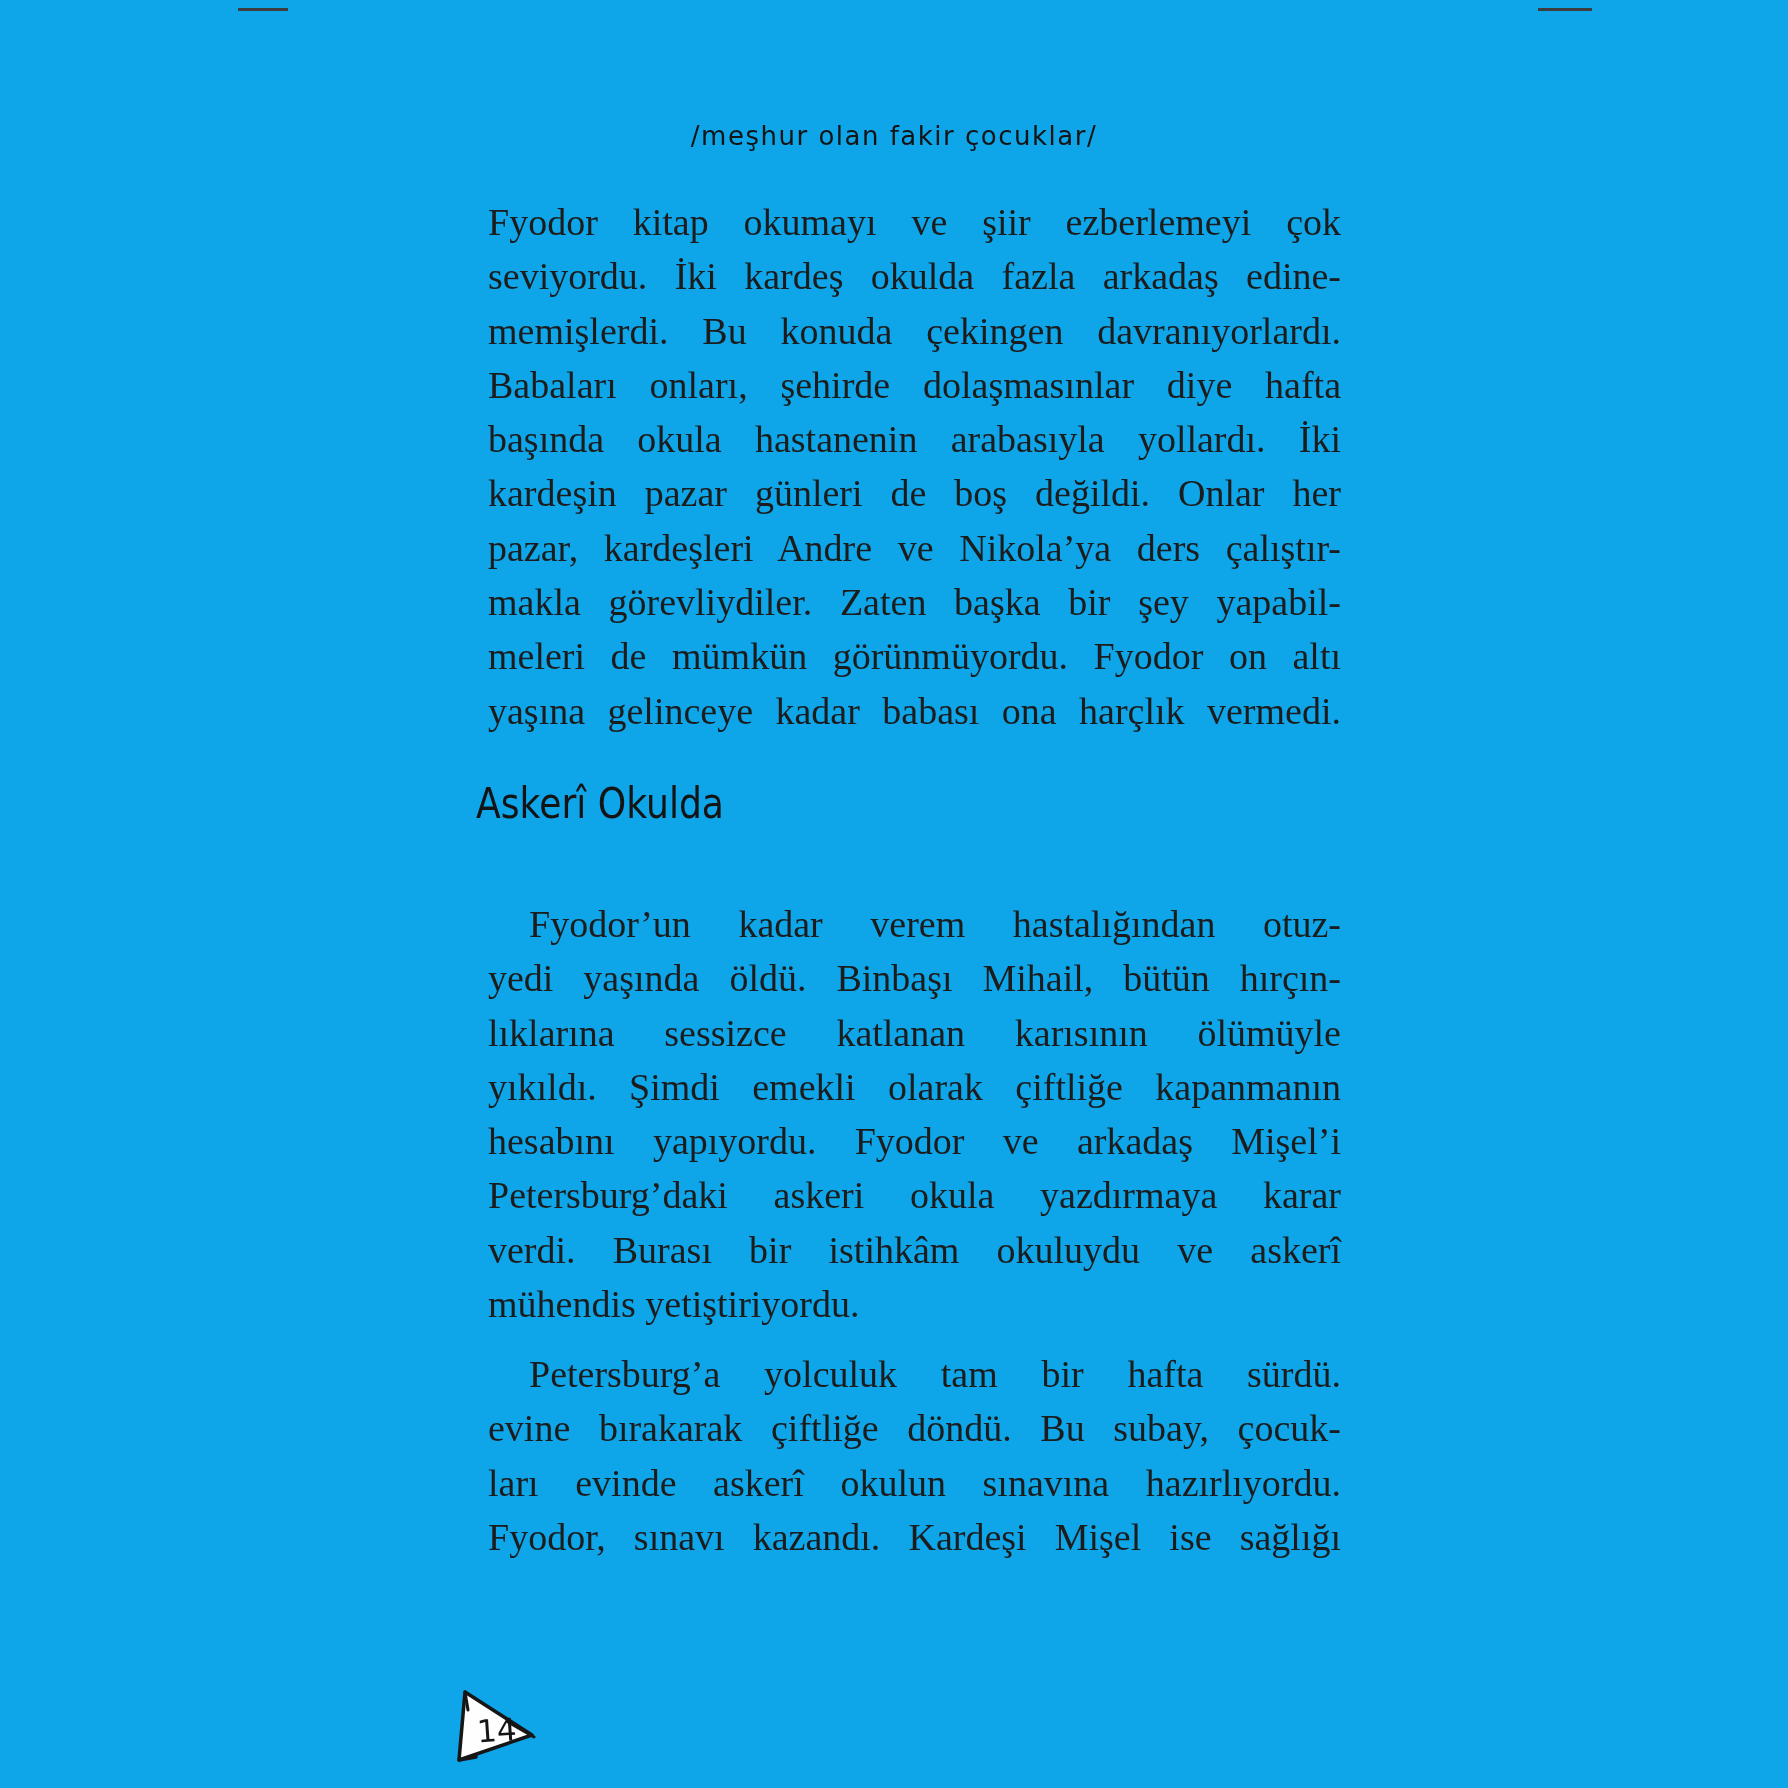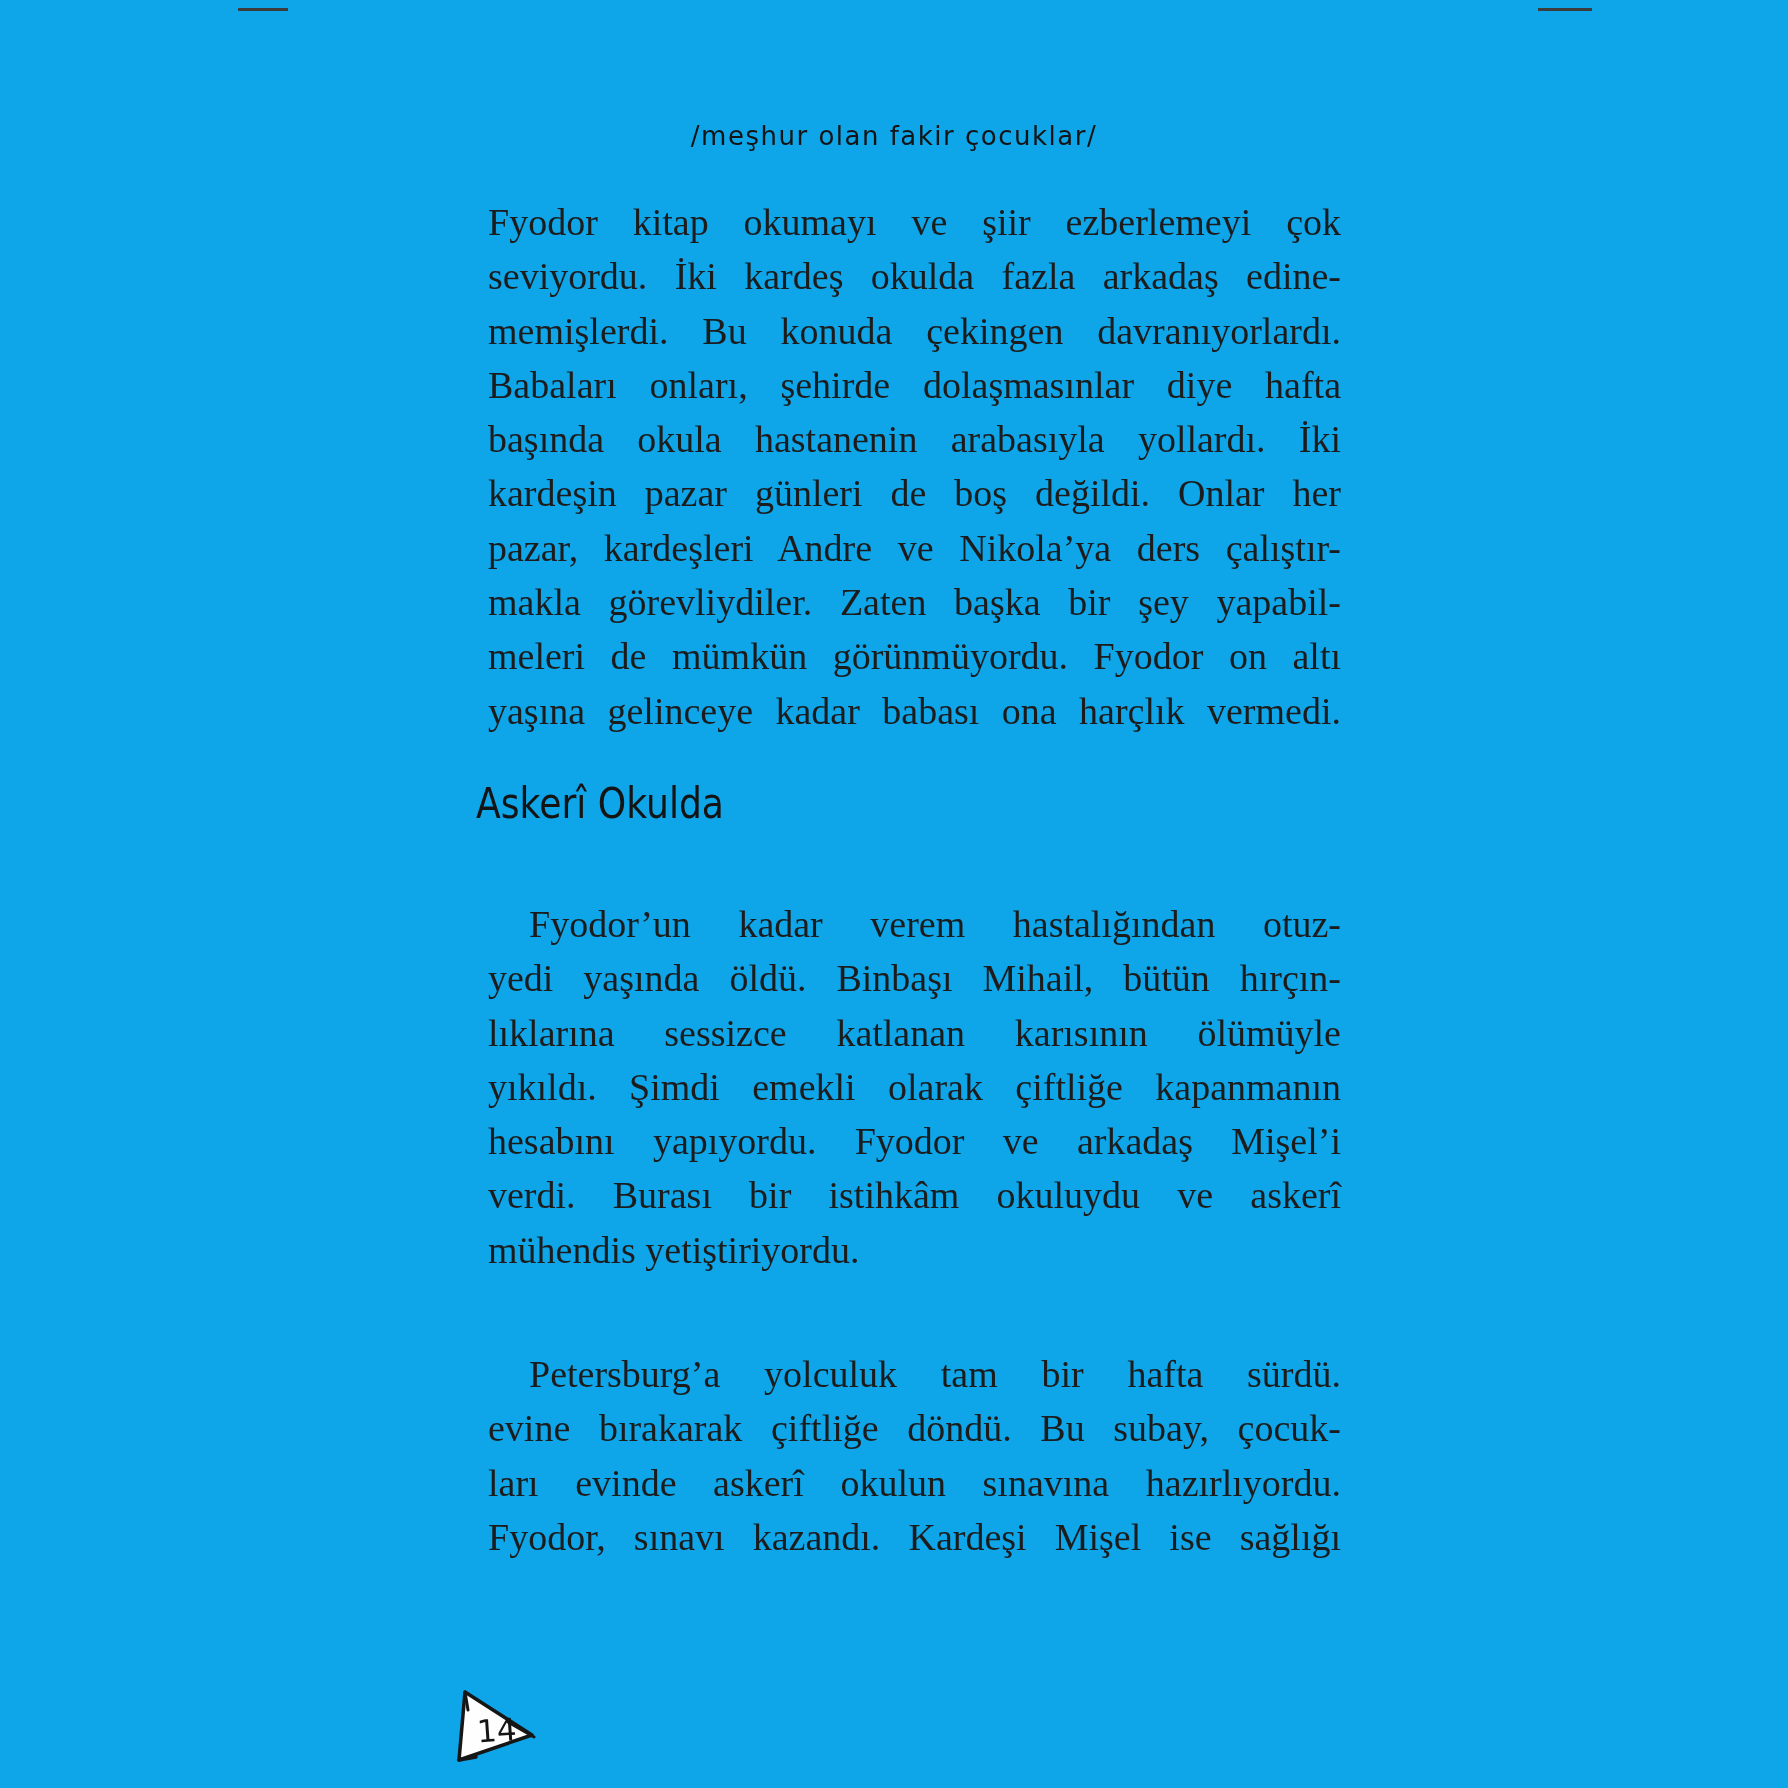--- a/index.html
+++ b/index.html
@@ -116,20 +116,21 @@
         <div class="line">meleri de mümkün görünmüyordu. Fyodor on altı</div>
         <div class="line">yaşına gelinceye kadar babası ona harçlık vermedi.</div>
       </div>
       <div class="section-heading" style="top: 779px;">Askerî Okulda</div>
       <div class="paragraph" style="top: 897px;">
         <div class="line indent">Fyodor’un kadar verem hastalığından otuz-</div>
         <div class="line">yedi yaşında öldü. Binbaşı Mihail, bütün hırçın-</div>
         <div class="line">lıklarına sessizce katlanan karısının ölümüyle</div>
         <div class="line">yıkıldı. Şimdi emekli olarak çiftliğe kapanmanın</div>
         <div class="line">hesabını yapıyordu. Fyodor ve arkadaş Mişel’i</div>
+        <div class="line">Petersburg’daki askeri okula yazdırmaya karar</div>
         <div class="line">verdi. Burası bir istihkâm okuluydu ve askerî</div>
         <div class="line no-justify">mühendis yetiştiriyordu.</div>
       </div>
       <div class="paragraph" style="top: 1347px;">
         <div class="line indent">Petersburg’a yolculuk tam bir hafta sürdü.</div>
         <div class="line">evine bırakarak çiftliğe döndü. Bu subay, çocuk-</div>
         <div class="line">ları evinde askerî okulun sınavına hazırlıyordu.</div>
         <div class="line">Fyodor, sınavı kazandı. Kardeşi Mişel ise sağlığı</div>
       </div>
     </div>

